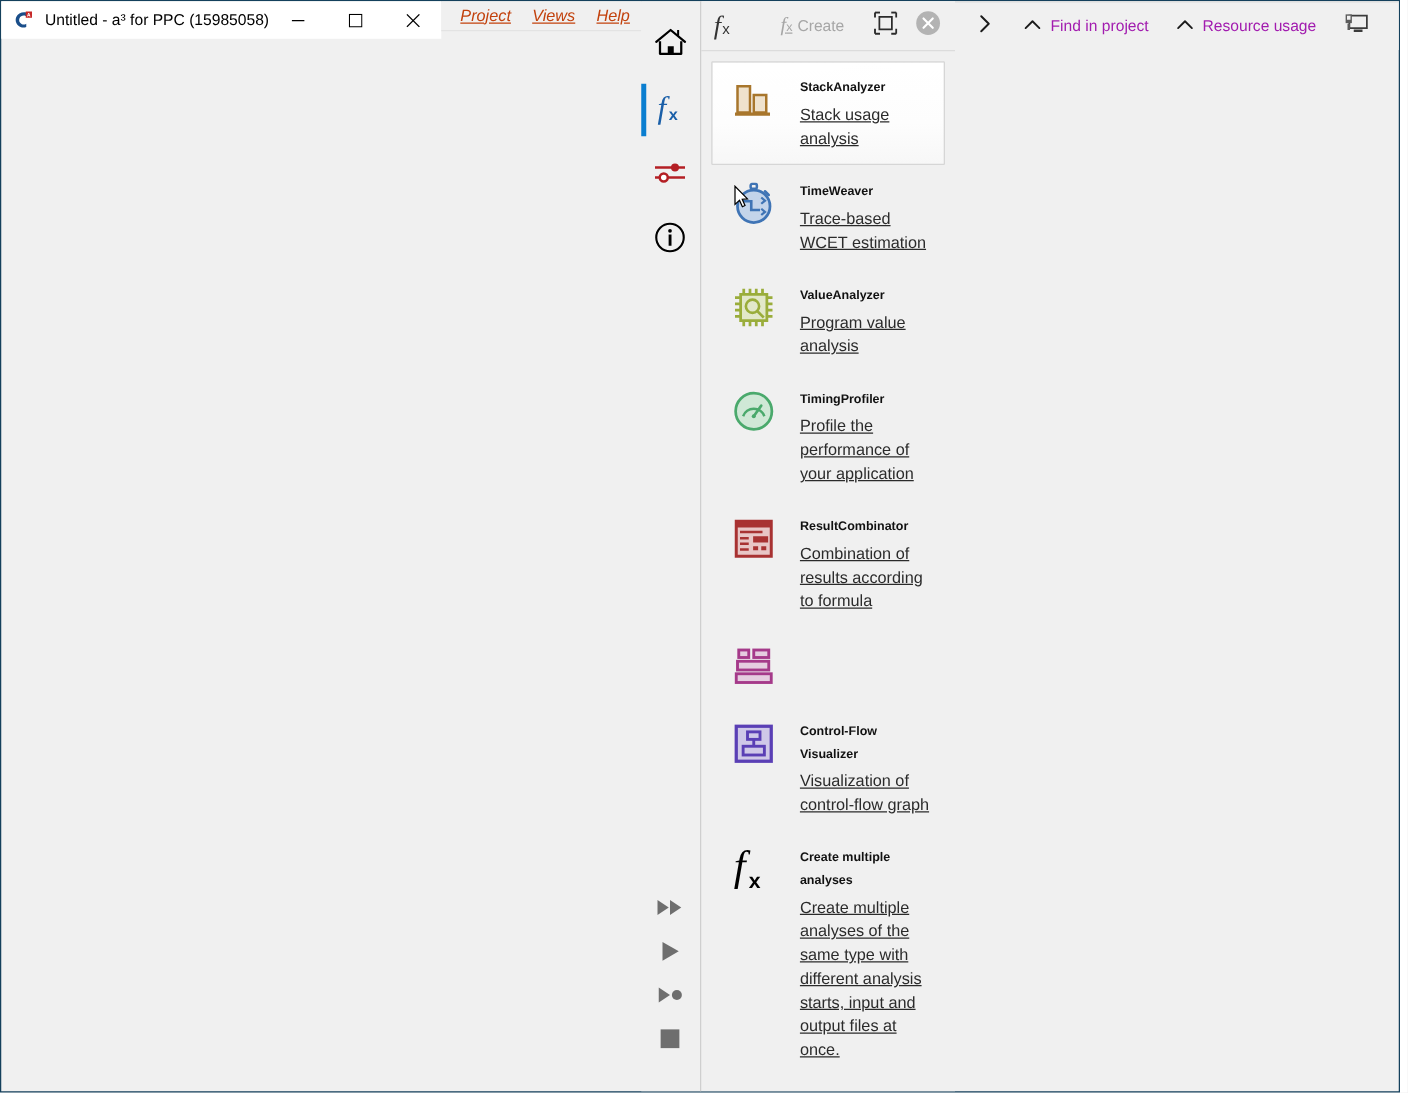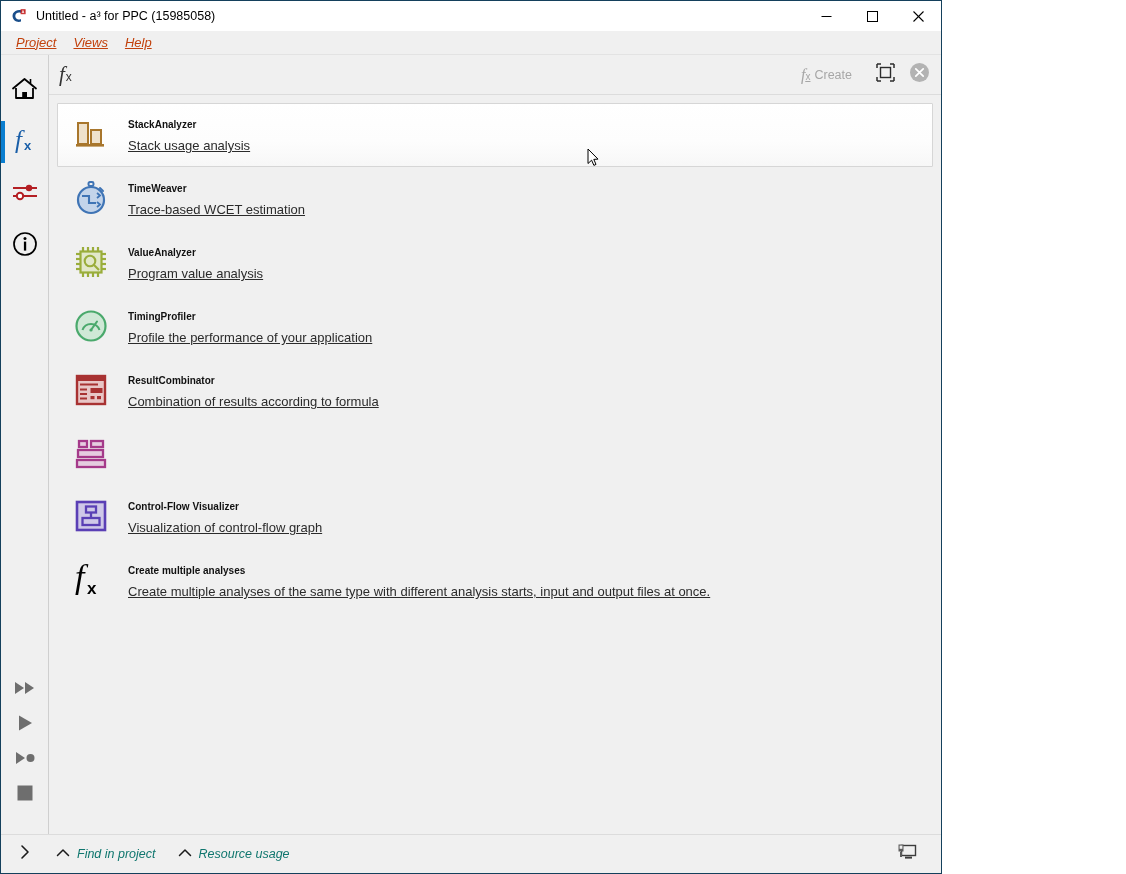--- a/index.html
+++ b/index.html
@@ -8,26 +8,26 @@
   }
   body {
     width: 1126px;
     height: 874px;
     font-family: "Liberation Sans", sans-serif;
     background: #ffffff;
     overflow: hidden;
     -webkit-font-smoothing: antialiased;
   }
   .window {
-    width: 942px;
+    width: 1120px;
     height: 874px;
     box-sizing: border-box;
     border: 1px solid #14405c;
     display: flex;
-    flex-direction: column;
+    flex-direction: row;
     background: #f0f0f0;
     position: relative;
   }
 
   
   .titlebar {
     height: 30px;
     background: #ffffff;
     display: flex;
     align-items: center;
@@ -242,25 +242,24 @@
     display: flex;
     align-items: center;
     justify-content: center;
     flex: 0 0 auto;
   }
   .sb-item {
     display: flex;
     align-items: flex-start;
     gap: 7px;
     font-size: 12.5px;
-    color: #0f766e;
+    color: #a21caf;
     padding: 4px 8px;
     margin-right: 6px;
     white-space: nowrap;
-    font-style: italic;
   }
   .sb-spacer { flex: 1 1 auto; }
 
   
   .cursor {
     position: absolute;
     left: 586px;
     top: 147px;
     width: 12px;
     height: 19px;

